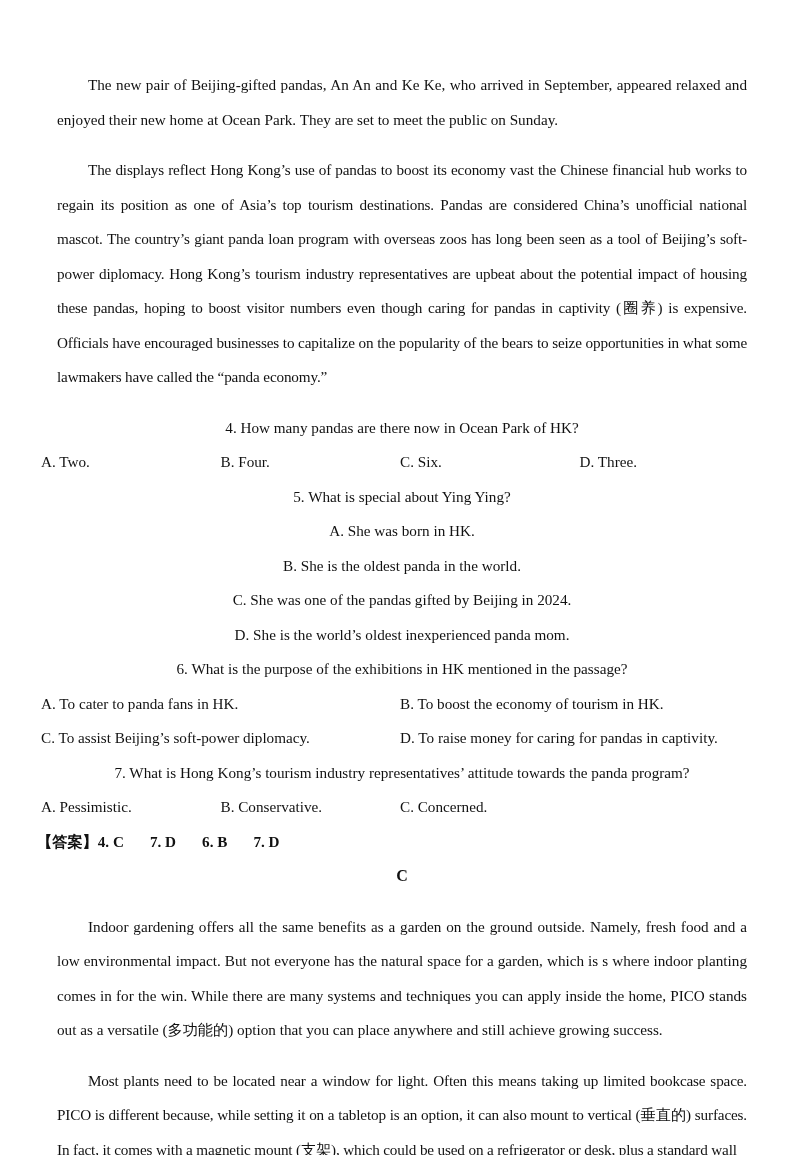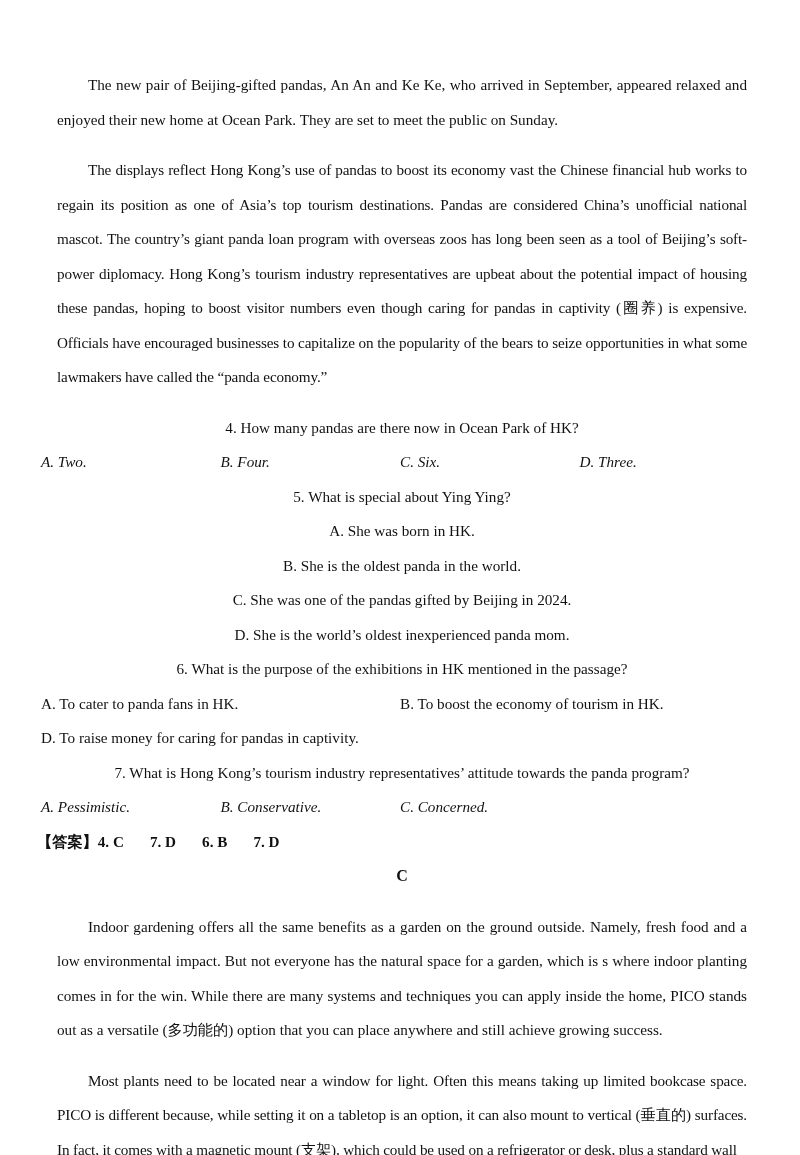--- a/index.html
+++ b/index.html
@@ -6,21 +6,21 @@
   body {
     width: 800px; height: 1155px; position: relative; overflow: hidden;
     font-family: "Liberation Serif", "DejaVu Serif", serif;
     color: #111111;
     font-size: 15.2px;
   }
   .page { position: absolute; left: 41px; top: 52px; width: 722px; }
   .para { margin: 16px; line-height: 34.5px; text-align: justify; }
   .indent { text-indent: 31px; }
   .q { height: 34.5px; line-height: 34.5px; white-space: nowrap; text-align: center; }
-  .opts4 { display: flex; height: 34.5px; line-height: 34.5px; font-style: italic; }
+  .opts4 { display: flex; height: 34.5px; line-height: 34.5px; }
   .opts4 span { width: 179.5px; white-space: nowrap; }
   .opts2 { display: flex; height: 34.5px; line-height: 34.5px; align-items: center; }
   .opts2 span { width: 359px; white-space: nowrap; }
   .answer { height: 34.5px; line-height: 34.5px; white-space: nowrap; margin-left: -4px; }
   .answer span { display: inline-block; font-weight: bold; }
   .ans-gap { margin-left: 26px; }
   .section-title { height: 34.5px; line-height: 34.5px; text-align: center; font-weight: bold; font-size: 16px; }
   .tight { letter-spacing: -0.15px; }
 </style>
 </head>
@@ -44,20 +44,21 @@
   <div class="q">B. She is the oldest panda in the world.</div>
   <div class="q">C. She was one of the pandas gifted by Beijing in 2024.</div>
   <div class="q">D. She is the world’s oldest inexperienced panda mom.</div>
 
   <div class="q">6. What is the purpose of the exhibitions in HK mentioned in the passage?</div>
   <div class="opts2">
     <span>A. To cater to panda fans in HK.</span>
     <span>B. To boost the economy of tourism in HK.</span>
   </div>
   <div class="opts2">
+    <span>C. To assist Beijing’s soft-power diplomacy.</span>
     <span>D. To raise money for caring for pandas in captivity.</span>
   </div>
 
   <div class="q">7. What is Hong Kong’s tourism industry representatives’ attitude towards the panda program?</div>
   <div class="opts4">
     <span>A. Pessimistic.</span>
     <span>B. Conservative.</span>
     <span>C. Concerned.</span>
   </div>
 

